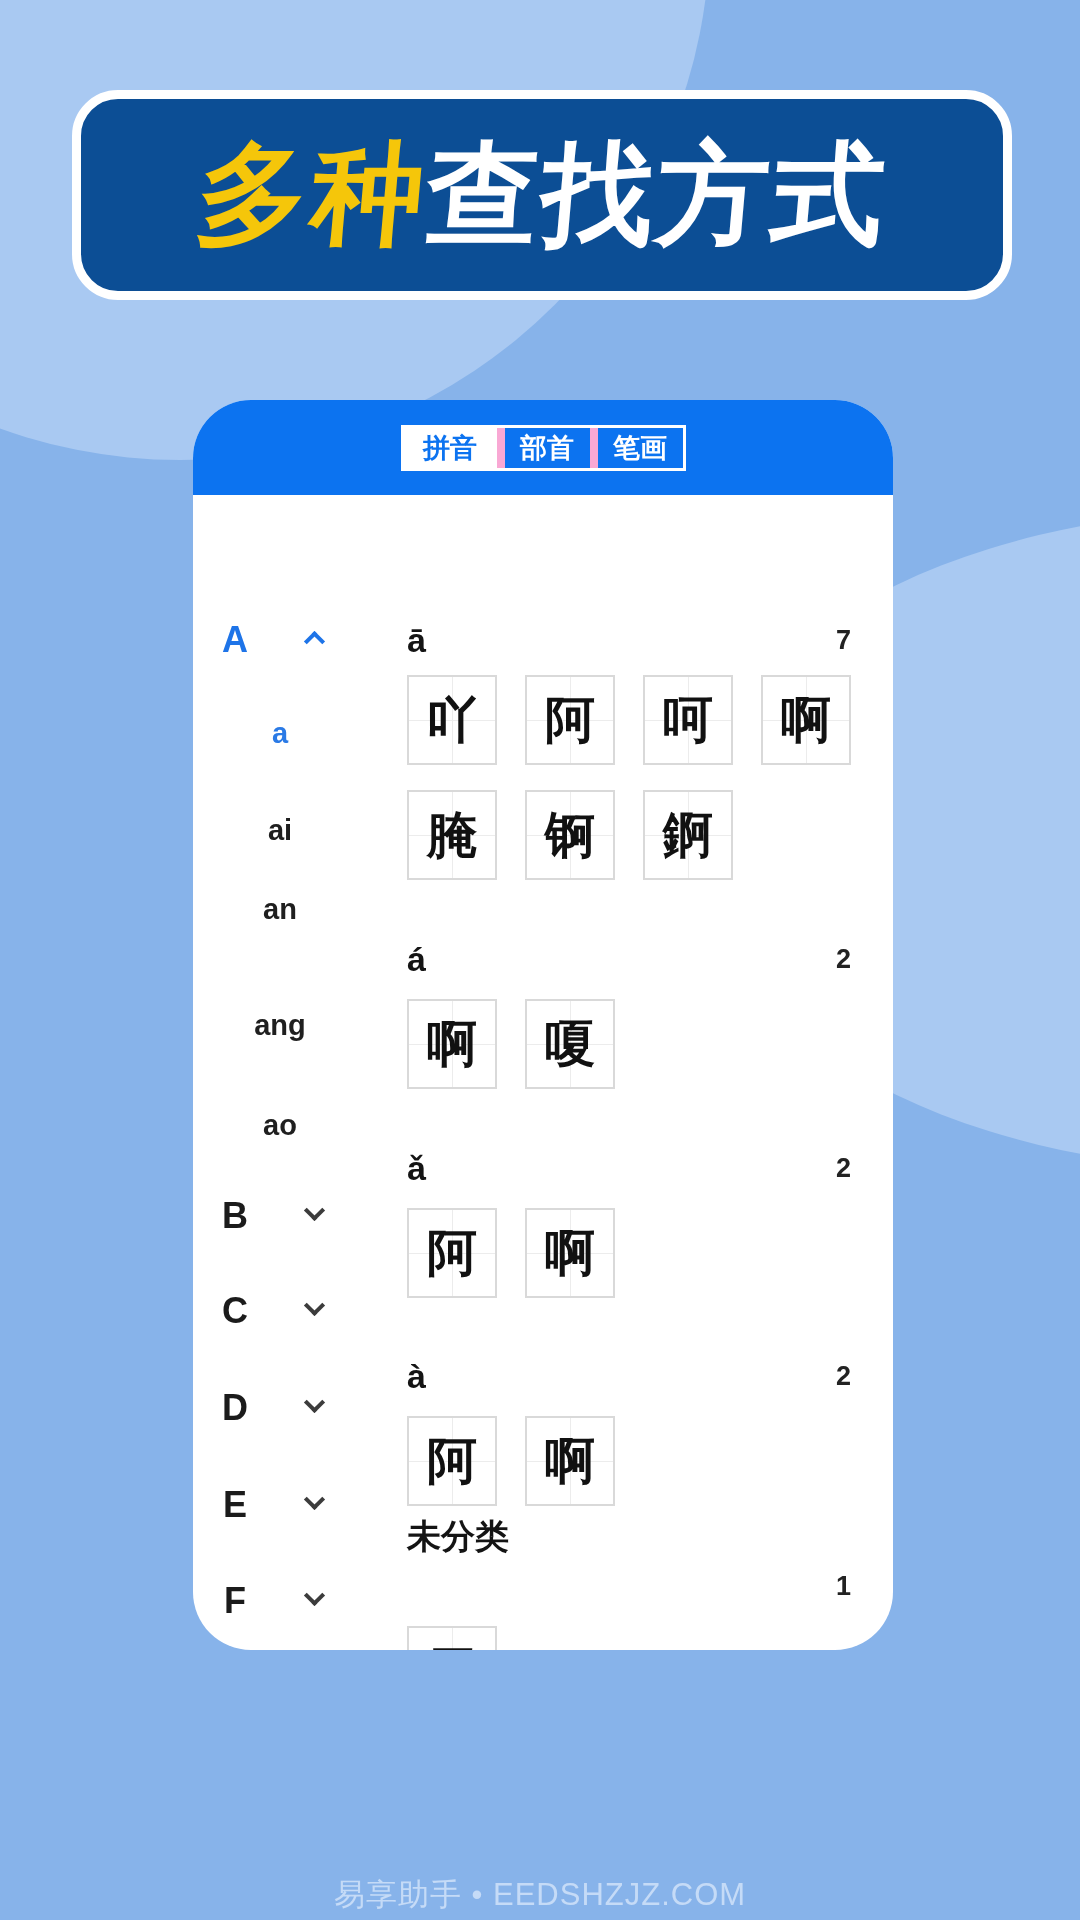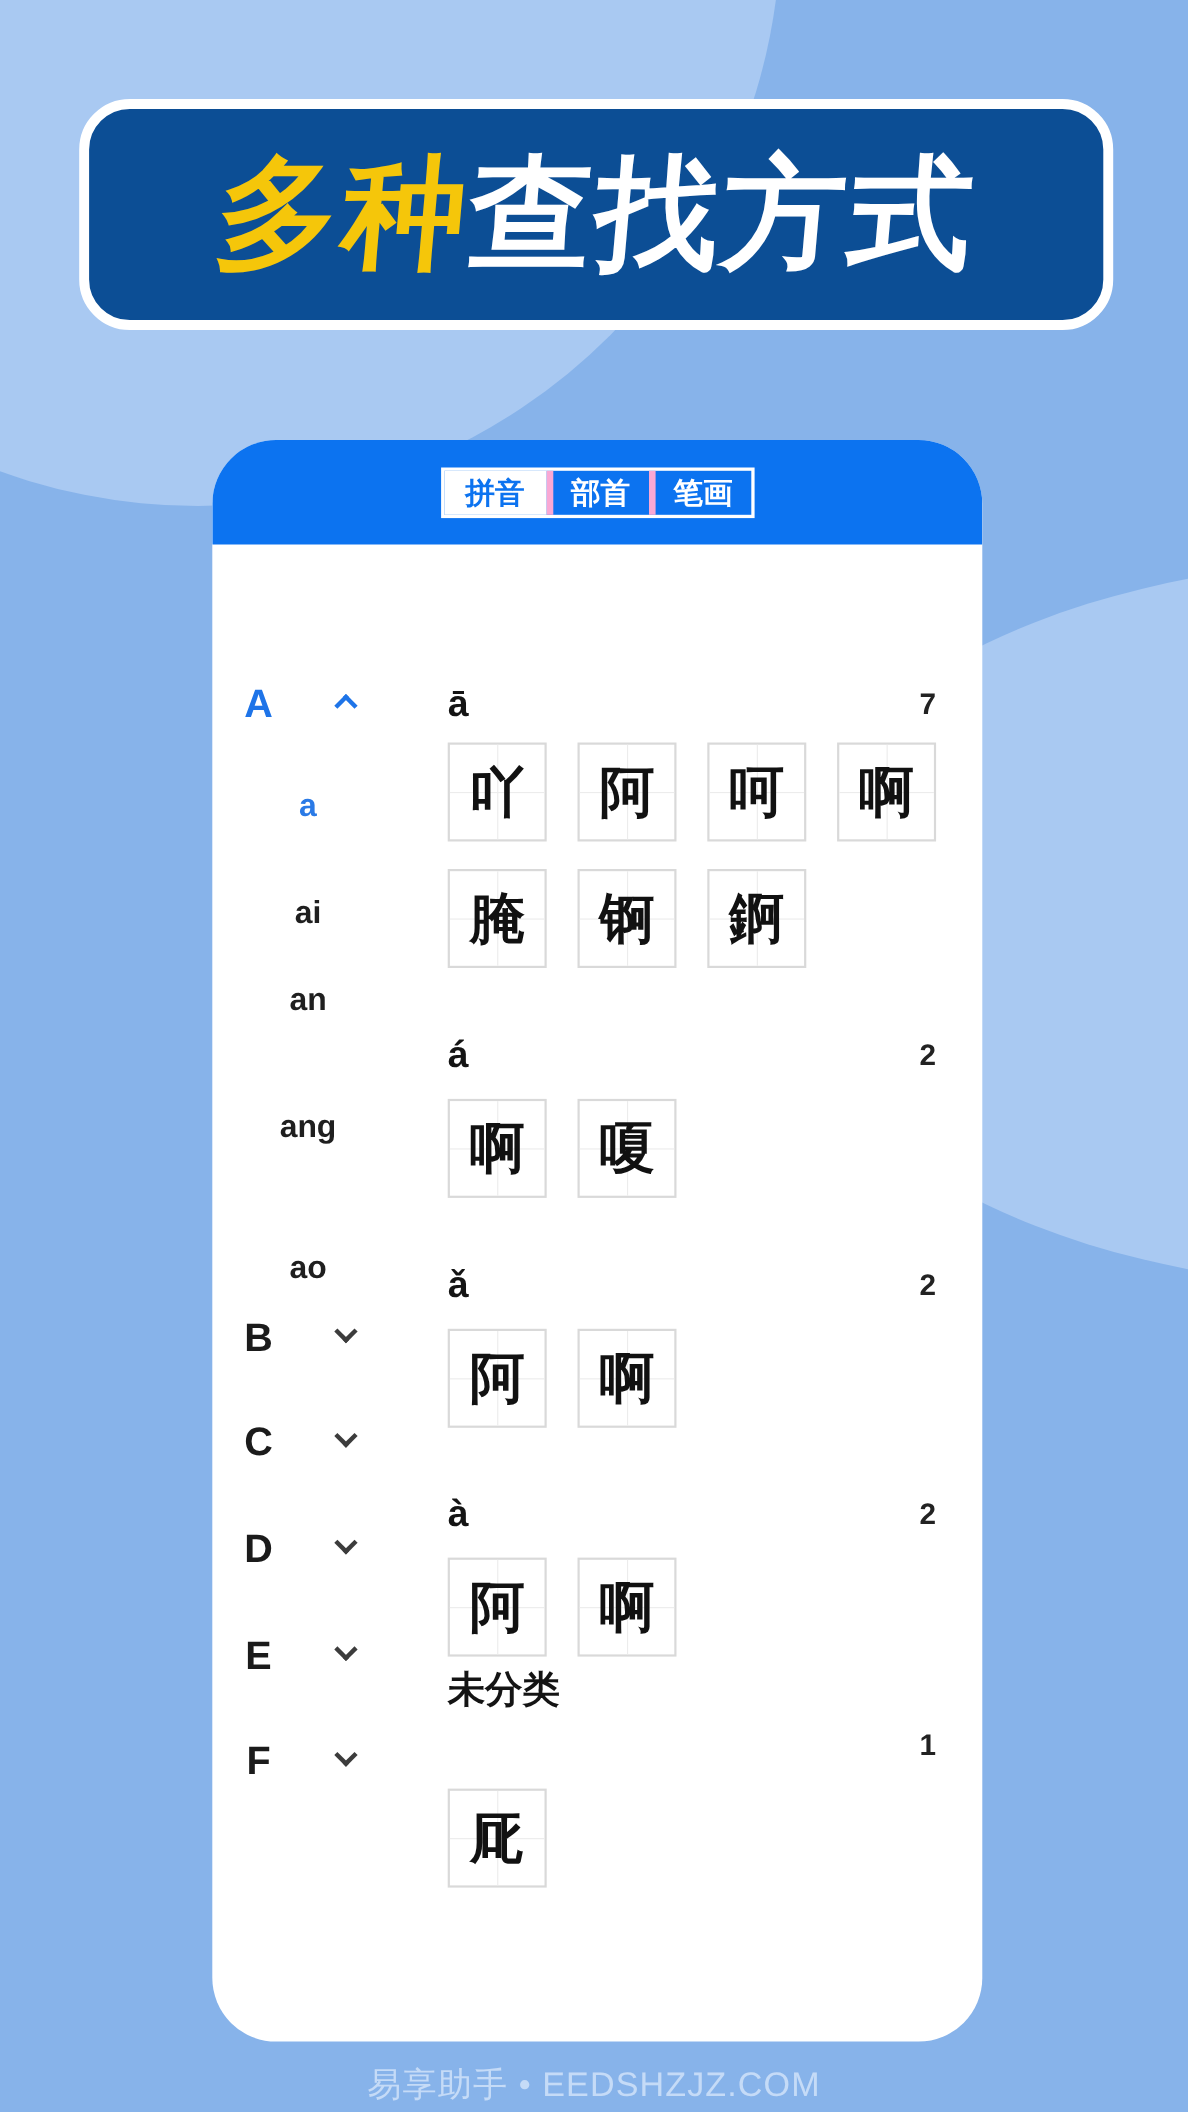--- a/index.html
+++ b/index.html
@@ -19,33 +19,33 @@
     box-sizing:border-box; display:flex; align-items:center; justify-content:center;
   }
   .banner-text {
     font-size:112px; font-weight:bold; letter-spacing:3px; color:#ffffff;
     transform:skewX(-5deg); white-space:nowrap;
   }
   .banner-text .hl { color:#F5C60A; }
 
   
   .card {
-    position:absolute; left:193px; top:400px; width:700px; height:1456px;
+    position:absolute; left:193px; top:400px; width:700px; height:1250px;
     background:#ffffff; border-radius:58px; overflow:hidden;
   }
   .card-header {
     height:95px; background:#0C73F0;
     display:flex; align-items:center; justify-content:center;
   }
   .seg { display:flex; border:3px solid #ffffff; height:46px; box-sizing:border-box; }
   .seg-tab {
     width:93px; display:flex; align-items:center; justify-content:center;
     font-size:27px; font-weight:bold; color:#ffffff; box-sizing:border-box;
   }
-  .seg-tab + .seg-tab { border-left:6px solid #f9a8d4; }
+  .seg-tab + .seg-tab { border-left:8px solid #f9a8d4; }
   .seg-tab.active { background:#ffffff; color:#0C73F0; }
 
   .content { position:relative; }
 
   .letter {
     position:absolute; left:7px; width:70px; height:44px; line-height:44px;
     text-align:center; font-size:36px; font-weight:bold; color:#1b1b1b;
   }
   .letter.active { color:#1E74E8; }
 
@@ -114,21 +114,21 @@
 
   <div class="content">
 
     <div class="letter active" style="top:123px">A</div>
     <div class="chev up" style="top:139px"></div>
 
     <div class="sub active" style="top:220px">a</div>
     <div class="sub" style="top:317px">ai</div>
     <div class="sub" style="top:396px">an</div>
     <div class="sub" style="top:512px">ang</div>
-    <div class="sub" style="top:640px">ao</div>
+    <div class="sub" style="top:612px">ao</div>
 
     <div class="letter" style="top:699px">B</div>
     <div class="chev down" style="top:708px"></div>
     <div class="letter" style="top:794px">C</div>
     <div class="chev down" style="top:803px"></div>
     <div class="letter" style="top:891px">D</div>
     <div class="chev down" style="top:900px"></div>
     <div class="letter" style="top:988px">E</div>
     <div class="chev down" style="top:997px"></div>
     <div class="letter" style="top:1084px">F</div>

